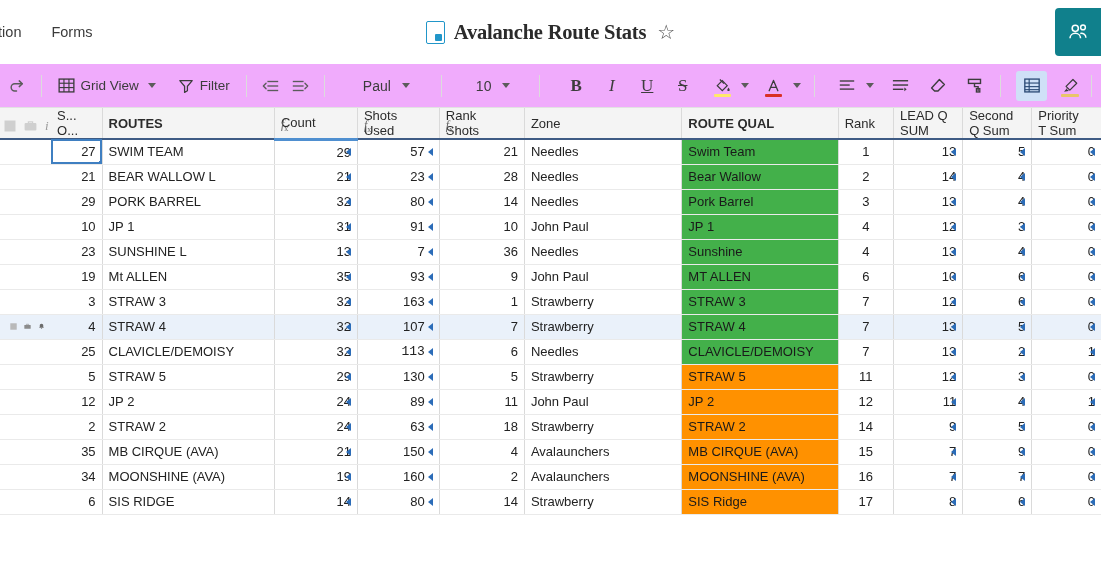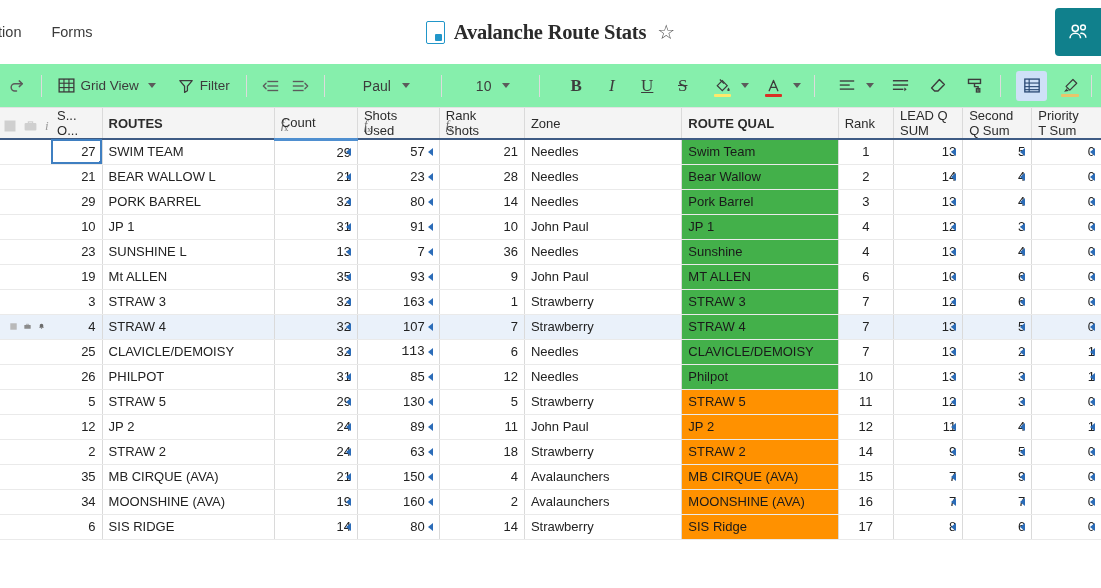--- a/index.html
+++ b/index.html
@@ -85,21 +85,21 @@
     border-radius: 4px 0 0 4px;
     display: flex; align-items: center; justify-content: center;
     cursor: pointer;
   }
 
   
   .toolbar {
     height: 44px;
     display: flex;
     align-items: center;
-    background: #86efac;
+    background: #f0abfc;
     border-bottom: 1px solid #e2e2e2;
     padding-left: 0px;
     gap: 0;
     font-size: 13.5px;
     color: #3c3c3c;
   }
   .tb-item {
     display: flex; align-items: center;
     gap: 6px;
     padding: 4px 7px;
@@ -637,34 +637,20 @@
           <td class="num">6</td>
           <td class="txt">Needles</td>
           <td class="qual green">CLAVICLE/DEMOISY</td>
           <td class="center">7</td>
           <td class="arrow">13</td>
           <td class="arrow">2</td>
           <td class="arrow" style="border-right: none;">1</td>
         </tr>
         <tr>
           <td class="gutter"></td>
-          <td class="rownum">26</td>
-          <td class="txt">PHILPOT</td>
-          <td class="arrow">31</td>
-          <td class="arrow" style="padding-right: 14px;">85</td>
-          <td class="num">12</td>
-          <td class="txt">Needles</td>
-          <td class="qual green">Philpot</td>
-          <td class="center">10</td>
-          <td class="arrow">13</td>
-          <td class="arrow">3</td>
-          <td class="arrow" style="border-right: none;">1</td>
-        </tr>
-        <tr>
-          <td class="gutter"></td>
           <td class="rownum">5</td>
           <td class="txt">STRAW 5</td>
           <td class="arrow">29</td>
           <td class="arrow" style="padding-right: 14px;">130</td>
           <td class="num">5</td>
           <td class="txt">Strawberry</td>
           <td class="qual orange">STRAW 5</td>
           <td class="center">11</td>
           <td class="arrow">12</td>
           <td class="arrow">3</td>

